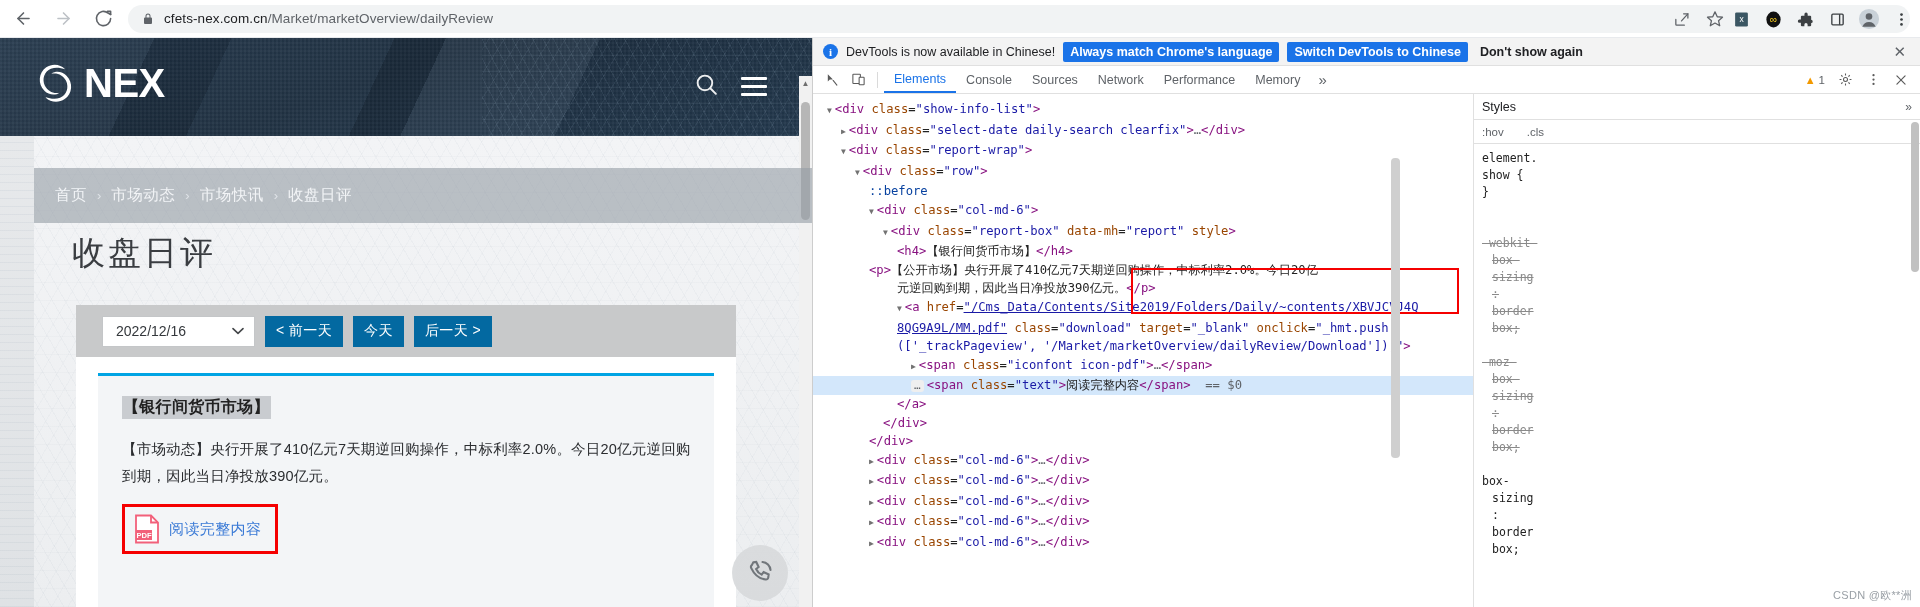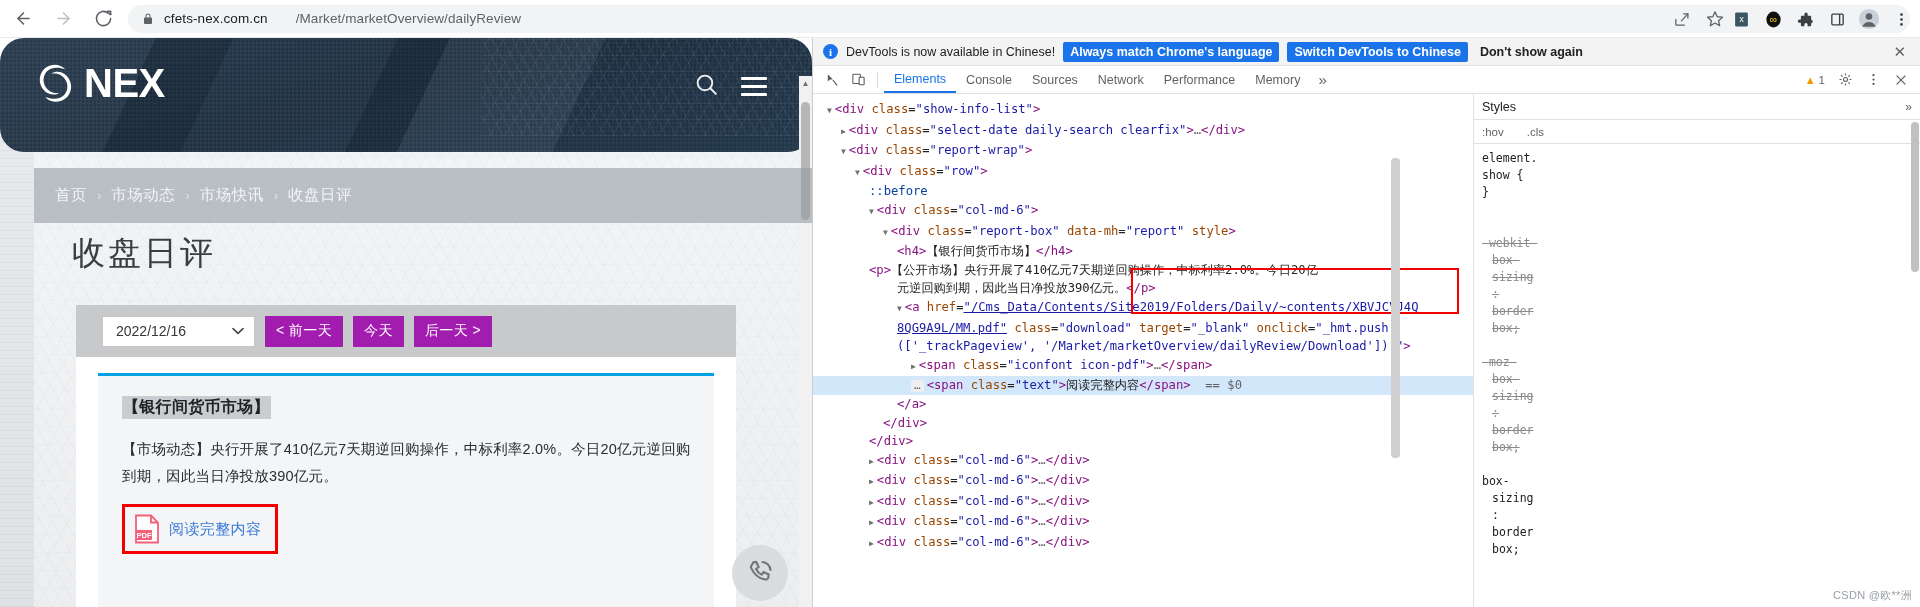--- a/index.html
+++ b/index.html
@@ -28,47 +28,46 @@
     flex:1; height:28px; margin:0 10px 0 8px;
     background:#f1f3f4; border-radius:14px;
     display:flex; align-items:center; padding:0 14px;
     min-width:0;
   }
   #lock-icon { margin-right:10px; flex:none; display:flex; }
   #url-text {
     font-size:13.5px; color:#202124; white-space:nowrap; overflow:hidden;
     letter-spacing:.1px;
   }
-  #url-text .dim { color:#5f6368;margin-left:28px; }
+  #url-text .dim { color:#5f6368; }
   #omni-actions {
     position:absolute; right:190px; top:0; height:38px;
     display:flex; align-items:center; gap:4px;
   }
   #ext-actions {
     position:absolute; right:4px; top:0; height:38px;
     display:flex; align-items:center; gap:2px;
   }
   .tool-icon {
     width:30px; height:30px; display:flex; align-items:center; justify-content:center;
     color:#5f6368; border-radius:50%;
   }
 
   
   #page-viewport {
     position:absolute; left:0; top:38px; width:812px; height:569px;
     overflow:hidden; background:#fff;
   }
   #hero {
-    height:114px; width:812px; position:relative;
+    height:98px; width:812px; position:relative;
     background:
       linear-gradient(115deg, rgba(255,255,255,.035) 0 18%, rgba(0,0,0,.10) 18% 27%, rgba(255,255,255,.02) 27% 46%, rgba(0,0,0,.12) 46% 52%, rgba(255,255,255,.05) 52% 70%, rgba(0,0,0,.06) 70% 100%),
       repeating-linear-gradient(90deg, rgba(255,255,255,.028) 0 2px, rgba(0,0,0,.03) 2px 4px),
       repeating-linear-gradient(0deg, rgba(255,255,255,.022) 0 2px, rgba(0,0,0,.025) 2px 4px),
       linear-gradient(160deg,#23374b 0%,#1d2e40 45%,#253c52 100%);
-    border-radius: 24px;
   }
   #hero:after{
     content:""; position:absolute; right:0; top:0; width:330px; height:98px;
     background:
       repeating-linear-gradient(62deg, rgba(170,195,215,.10) 0 1px, transparent 1px 9px),
       repeating-linear-gradient(-58deg, rgba(170,195,215,.085) 0 1px, transparent 1px 13px),
       repeating-linear-gradient(0deg, rgba(170,195,215,.07) 0 1px, transparent 1px 16px);
     opacity:.95;
   }
   #logo-wrap {
@@ -131,21 +130,21 @@
     padding-left:26px; gap:10px;
   }
   #date-select {
     width:153px; height:31px; background:#fff; border:1px solid #c4c6c8;
     display:flex; align-items:center; justify-content:space-between;
     padding:0 10px 0 13px;
     font-size:14px; color:#34383c; font-family:"Liberation Sans", sans-serif;
   }
   #date-select .caret { color:#4a4d50; font-size:11px; line-height:1; }
   .day-btn {
-    height:31px; background:#a21caf; color:#fff; font-size:14px;
+    height:31px; background:#0369a1; color:#fff; font-size:14px;
     display:flex; align-items:center; justify-content:center;
     padding:0 11px; letter-spacing:.4px; border:none;
     font-family:"Liberation Sans", sans-serif;
   }
   #report-area { padding:16px 0 0 22px; background:#fff; height:250px; }
   #report-box {
     border-top:3px solid #00a4e4; background:#f3f5f7;
     width:616px; height:234px; padding:20px 24px 0 24px;
   }
   #report-h4 {

